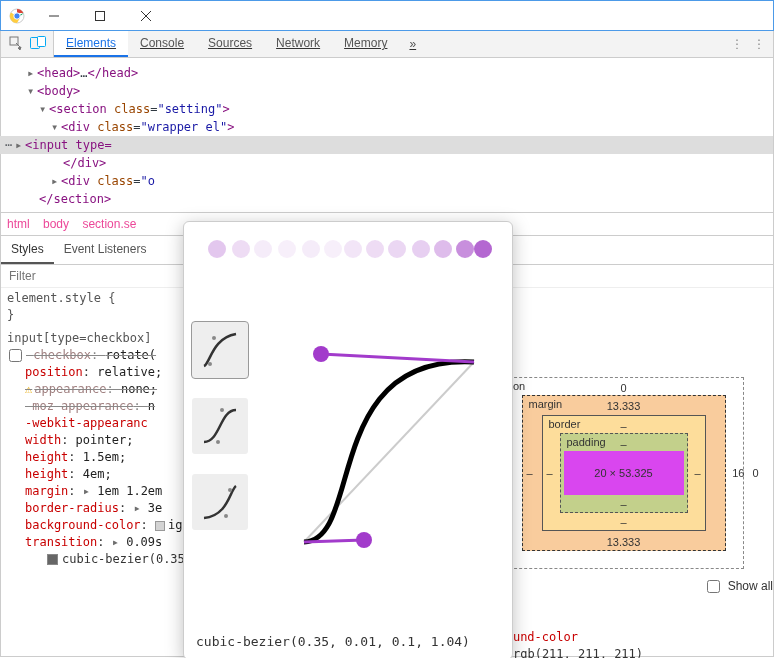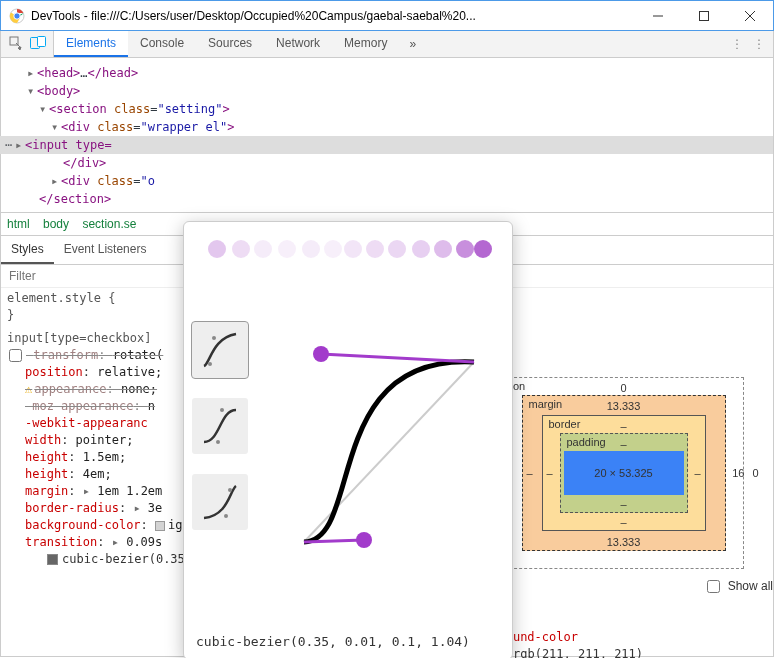--- a/index.html
+++ b/index.html
@@ -11,41 +11,41 @@
   .titlebar .chrome-icon { width:16px; height:16px; margin:0 6px 0 8px; }
   .titlebar .title { flex:1; font-size:12px; color:#000; white-space:nowrap; overflow:hidden; }
   .titlebar .winbtn { width:46px; height:30px; display:flex; align-items:center; justify-content:center; color:#333; }
   .titlebar .winbtn svg { display:block; }
 
   
   .tabsbar { height:27px; border:1px solid #ccc; border-top:none; display:flex; align-items:stretch; background:#f3f3f3; }
   .tabsbar .left-icons { display:flex; align-items:center; padding:0 4px; border-right:1px solid #ccc; }
   .tabsbar .left-icons span { width:22px; text-align:center; color:#5a5a5a; }
   .tabsbar .left-icons .dev-icon { color:#03a9f4; }
-  .tabs { display:flex; align-items:stretch; }
+  .tabs { display:flex; align-items:stretch;text-decoration:underline; }
   .tab { padding:0 12px; display:flex; align-items:center; color:#555; border-bottom:2px solid transparent; cursor:default; }
   .tab.active { color:#1a73e8; border-bottom:2px solid #1a73e8; background:#fff; }
   .tabs .overflow { padding:0 10px; display:flex; align-items:center; color:#555; }
   .tabsbar .right-icons { margin-left:auto; display:flex; align-items:center; padding:0 8px; color:#888; }
   .tabsbar .right-icons span { margin-left:10px; }
 
   
   .main { border:1px solid #ccc; border-top:none; height:599px; position:relative; background:#fff; }
   .dom { padding:6px 0 4px 14px; font-family: Consolas, Menlo, monospace; line-height:18px; color:#303942; }
   .dom .tri { color:#6e6e6e; display:inline-block; width:10px; }
   .dom .tagc { color:#881280; }
   .dom .attrn { color:#994500; }
   .dom .attrv { color:#1a1aa6; }
   .dom .sel-row { background:#ddd; display:block; margin-left:-60px; padding-left:60px; }
   .dom .gutdots { position:absolute; left:4px; color:#5f6368; }
   .i1{padding-left:12px;} .i2{padding-left:24px;} .i3{padding-left:36px;} .i4{padding-left:48px;}
 
   .crumbs { border-top:1px solid #ccc; padding:4px 6px; font-size:12px; color:#555; }
   .crumbs .crumb { margin-right:10px; color:#1a1aa6; }
-  .crumbs .crumb.tag { color:#15803d;margin-top:35px; }
+  .crumbs .crumb.tag { color:#ec4899;margin-top:35px; }
 
   .subtabs { border-top:1px solid #ccc; display:flex; }
   .subtab { padding:6px 10px; color:#555; }
   .subtab.active { color:#333; border-bottom:2px solid #555; }
 
   .filter-row { border-top:1px solid #ccc; padding:3px 6px; }
   .filter-row input { border:none; outline:none; font-size:12px; color:#888; width:160px; }
 
   .styles { font-family: Consolas, Menlo, monospace; padding:2px 6px 6px 6px; line-height:17px; color:#333; border-top:1px solid #eee; }
   .styles .sel { color:#555; }
@@ -62,21 +62,21 @@
   
   .side { position:absolute; right:0; top:269px; bottom:0; width:300px; border-left:1px solid #ccc; background:#fff; padding:10px; }
   .side .showall { position:absolute; right:0; top:250px; color:#333; font-size:12px; }
   .side .showall input { vertical-align:middle; margin-right:4px; }
   .metrics { position:relative; width:240px; height:192px; margin:40px auto 0 auto; font-size:11px; }
   .mlayer { position:absolute; display:flex; align-items:center; justify-content:center; }
   .mpos   { inset:0; border:1px dashed #888; background:#fff; }
   .mmargin{ inset:18px; background:#f9cc9d; border:1px dashed #333; }
   .mborder{ inset:38px; background:#fddd9b; border:1px solid #555; }
   .mpad   { inset:56px; background:#c3d08b; border:1px dashed #555; }
-  .mcontent{ inset:74px 60px; background:#3b82f6; color:#333; }
+  .mcontent{ inset:74px 60px; background:#d946ef; color:#333; }
   .mlabel { position:absolute; top:2px; left:6px; color:#333; }
   .mtop,.mbot { position:absolute; left:0; right:0; text-align:center; }
   .mtop{top:4px;} .mbot{bottom:2px;}
   .mleft,.mright{position:absolute; top:50%; transform:translateY(-50%);} .mleft{left:4px;} .mright{right:4px;}
   .sideprops { margin-top:60px; font-family: Consolas, Menlo, monospace; }
   .sideprops .row { line-height:17px; }
   .sideprops .tri { color:#6e6e6e; }
   .sideprops .pn { color:#c80000; }
   .sideprops .sw { display:inline-block; width:10px; height:10px; border:1px solid #999; background:#d3d3d3; vertical-align:middle; margin-right:3px; }
 
@@ -98,21 +98,20 @@
 <div class="titlebar">
   <span class="chrome-icon">
     <svg width="16" height="16" viewBox="0 0 16 16">
         <circle cx="8" cy="8" r="7" fill="#fff" stroke="#ccc"></circle>
         <path d="M8 1a7 7 0 016.3 4H8" fill="#db4437"></path>
         <path d="M14.3 5A7 7 0 011.9 4.4L5 10" fill="#0f9d58"></path>
         <path d="M1.9 4.4A7 7 0 008 15l3-5" fill="#ffcd40"></path>
         <circle cx="8" cy="8" r="3.2" fill="#4285f4" stroke="#fff" stroke-width="1"></circle>
       </svg>
   </span>
-  <span class="title">DevTools - file:///C:/Users/user/Desktop/Occupied%20Campus/gaebal-saebal%20...</span>
   <div class="winbtn">
       <svg width="10" height="10">
         <path d="M0 5h10" stroke="#333"></path>
       </svg>
     </div>
   <div class="winbtn">
       <svg width="10" height="10">
         <rect x="0.5" y="0.5" width="9" height="9" fill="none" stroke="#333"></rect>
       </svg>
     </div>
@@ -174,21 +173,21 @@
 
   <div class="filter-row">
     <input placeholder="Filter" style="">
   </div>
 
   <div class="styles">
     <div class="sel">element.style {</div>
     <div class="sel">}</div>
     <div style="height:6px"></div>
     <div class="sel">input[type=checkbox]</div>
-    <span class="indent strike"><input type="checkbox" style="margin: 0px 4px 0px -16px; vertical-align: middle;"> <span class="propn">transform</span>: <span class="propv">rotate(</span></span>
+    <span class="indent strike"><input type="checkbox" style="margin: 0px 4px 0px -16px; vertical-align: middle;"> <span class="propn">checkbox</span>: <span class="propv">rotate(</span></span>
     <span class="indent"><span class="propn">position</span>: <span class="propv">relative;</span></span>
     <span class="indent strike"><span class="warn">⚠</span><span class="propn">appearance</span>: <span class="propv">none;</span></span>
     <span class="indent strike"><span class="propn">-moz-appearance</span>: <span class="propv">n</span></span>
     <span class="indent"><span class="propn">-webkit-appearanc</span></span>
     <span class="indent"><span class="propn">width</span>: <span class="propv">pointer;</span></span>
     <span class="indent"><span class="propn">height</span>: <span class="propv">1.5em;</span></span>
     <span class="indent"><span class="propn">height</span>: <span class="propv">4em;</span></span>
     <span class="indent"><span class="propn">margin</span>: <span class="tri">▸</span> <span class="propv">1em 1.2em</span></span>
     <span class="indent"><span class="propn">border-radius</span>: <span class="tri">▸</span> <span class="propv">3e</span></span>
     <span class="indent"><span class="propn">background-color</span>: <span class="swatch"></span><span class="propv">ightgray;</span></span>

